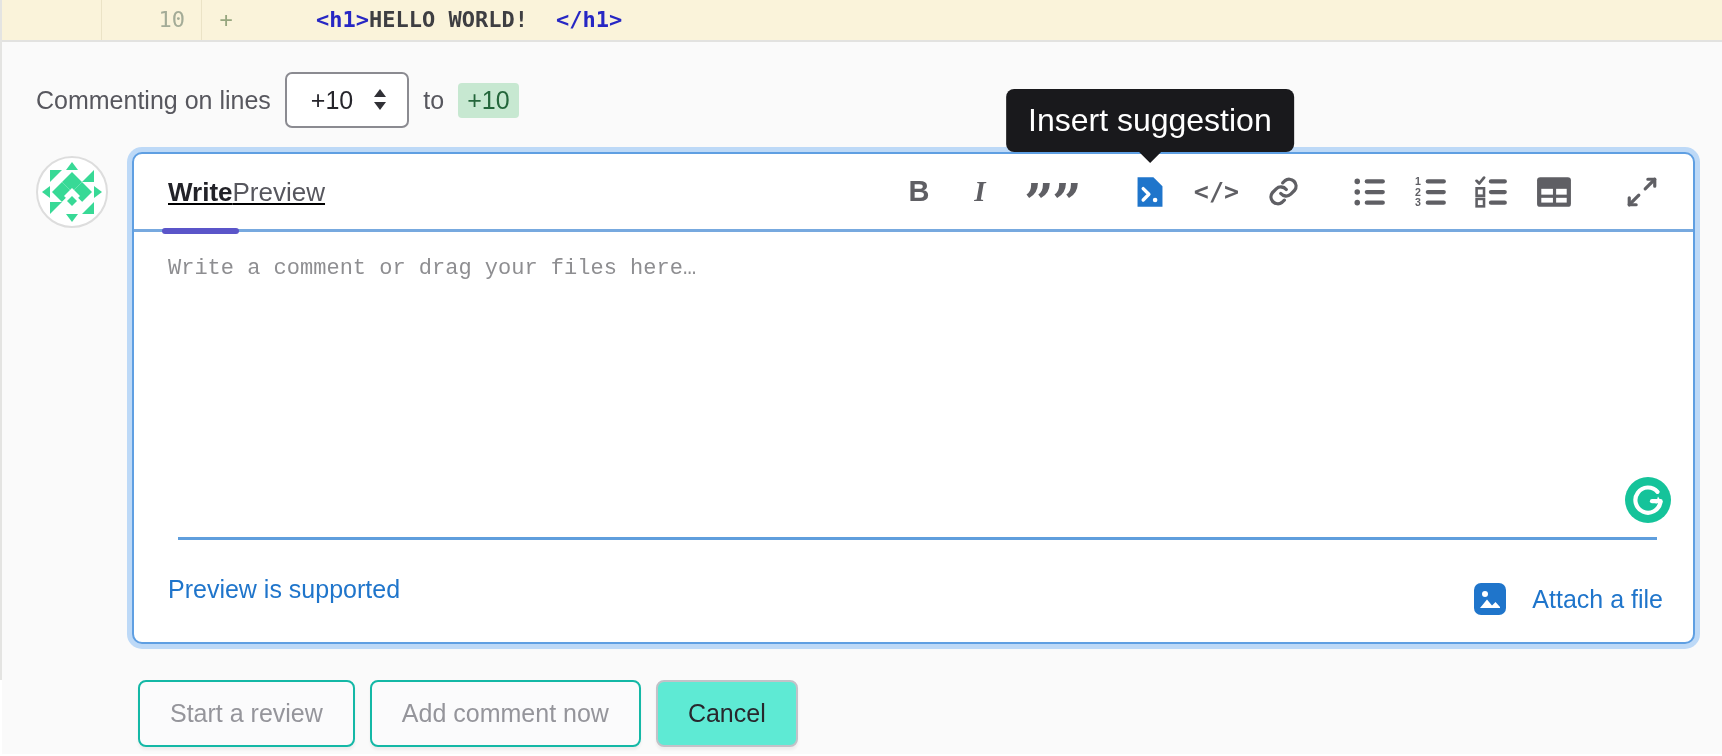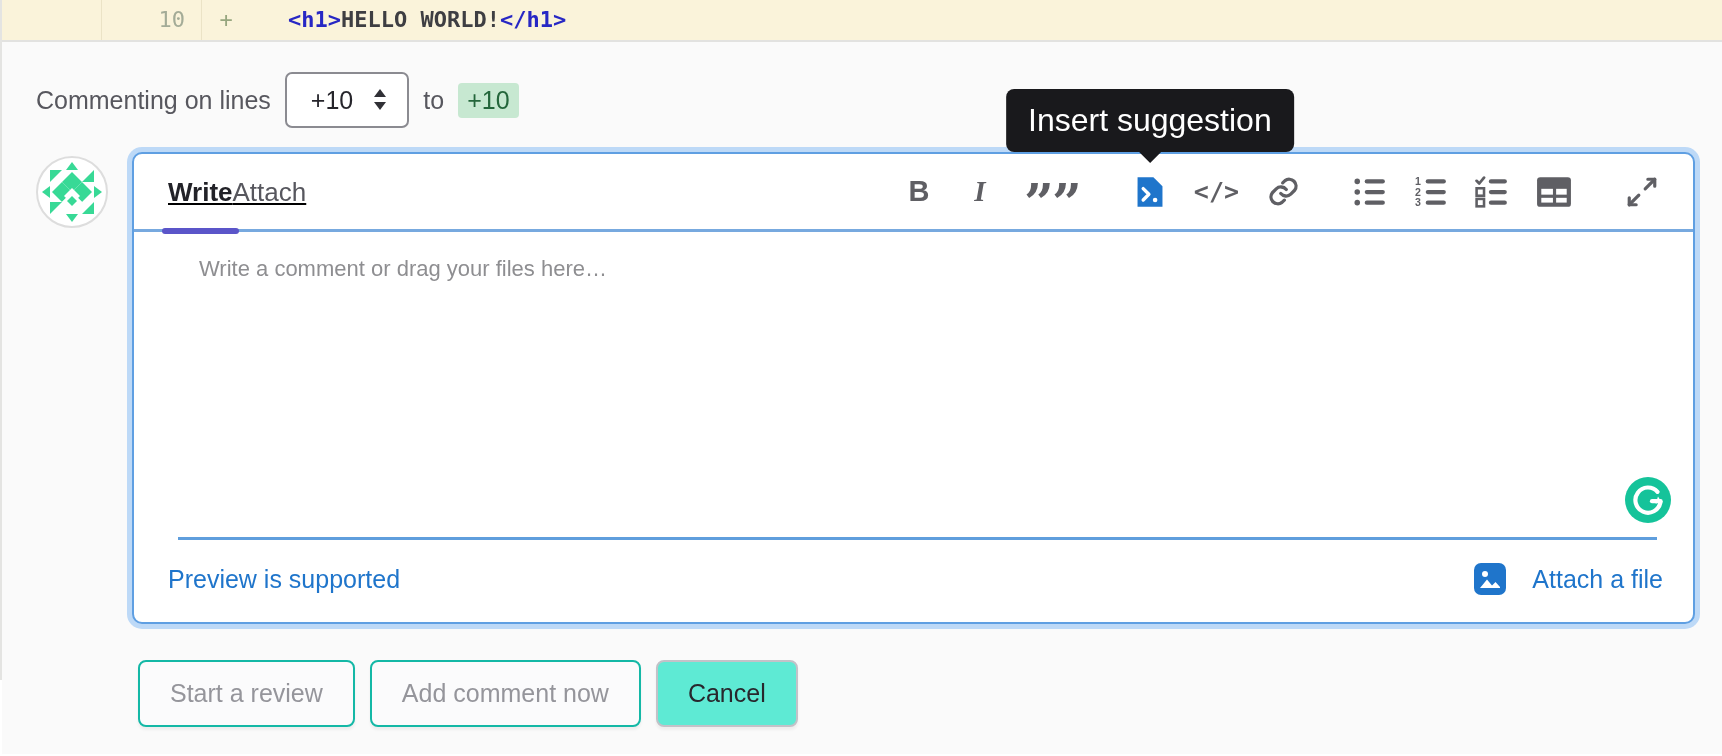--- a/index.html
+++ b/index.html
@@ -8,21 +8,21 @@
   .page { width:1722px; height:680px; border-left:2px solid #e4e4e2; }
 
   
   .diff-line { display:flex; height:40px; line-height:40px; background:#faf3da;
                font-family:"DejaVu Sans Mono", monospace; font-size:22px; }
   .cell-old  { width:100px; border-right:1px solid #ebe3c6; }
   .cell-new  { width:100px; border-right:1px solid #ebe3c6; text-align:right;
                padding-right:16px; color:#a3ab97; }
   .cell-sign { width:48px; text-align:center; color:#97a67f; }
   .cell-code { flex:1; padding-left:38px; color:#3e3e42; font-weight:bold; }
-  .tag { color:#2727c4; }
+  .tag { color:#2727c4;margin-left:28px; }
 
   
   .section { background:#fafafa; height:714px; border-top:2px solid #e2e2e0; position:relative; }
 
   .commenting { display:flex; align-items:center; padding:30px 0 0 34px;
                 font-size:25px; color:#57575e; }
   .commenting .lbl { margin-right:14px; }
   .line-select { display:inline-flex; align-items:center; gap:16px; background:#fff;
                  border:2px solid #8b8b91; border-radius:7px; height:56px;
                  padding:0 16px 0 24px; color:#26252b; font-size:25px; cursor:pointer; }
@@ -58,31 +58,31 @@
   
   .tooltip { position:absolute; bottom:calc(100% + 20px); left:50%; transform:translateX(-50%);
              background:#19191c; color:#fff; font-size:32px; padding:13px 22px;
              border-radius:8px; white-space:nowrap; z-index:5; }
   .tooltip::after { content:""; position:absolute; top:100%; left:50%; margin-left:-11px;
              border:11px solid transparent; border-top-color:#19191c; border-bottom-width:0; }
 
   
   .editor-body { position:relative; height:305px; padding:24px 34px 0; }
   .editor-body textarea { width:100%; height:92%; border:none; outline:none; resize:none;
-             font-family:Liberation Sans, sans-serif; font-size:22px; color:#28272d;
-             background:transparent;margin-left:31px; }
+             font-family:Liberation Mono, monospace; font-size:22px; color:#28272d;
+             background:transparent; }
   .editor-body textarea::placeholder { color:#8e8e91; }
   .grammarly { position:absolute; right:22px; bottom:14px; width:46px; height:46px; cursor:pointer; }
 
   .editor-divider { height:3px; background:#5f9edd; margin:0 36px 0 44px; }
 
   .editor-footer { display:flex; justify-content:space-between; align-items:center;
                    padding:22px 30px 26px 34px; font-size:25px; }
   .md-link { color:#1f75cb; cursor:pointer; }
-  .attach-link { display:flex; align-items:center; gap:25px; color:#1f75cb; cursor:pointer; }
+  .attach-link { display:flex; align-items:center; gap:25px; color:#1f75cb; cursor:pointer;margin-top:20px; }
 
   
   .actions { display:flex; gap:15px; margin:36px 0 0 136px; }
   .btn { font-size:25px; height:67px; padding:0 30px; border-radius:8px;
          border:2px solid #14b8a6; background:#fbfbfc; color:#95959b;
          box-shadow:0 3px 3px rgba(0,0,0,0.05); cursor:pointer;
          font-family:"Liberation Sans", sans-serif; }
   .btn.cancel { background:#5eead4; border-color:#c2c2c8; color:#28272d; }
 </style>
 </head>
@@ -140,21 +140,21 @@
       </svg>
 
       <div class="editor">
 
         <div class="editor-header">
           <div class="tabs">
             <div class="tab active">
               <span>Write</span>
               <span class="tab-underline"></span>
             </div>
-            <div class="tab">Attach</div>
+            <div class="tab">Preview</div>
           </div>
 
           <div class="toolbar">
             <div class="icon-btn">
               <span class="glyph-b">B</span>
             </div>
             <div class="icon-btn">
               <span class="glyph-i">I</span>
             </div>
             <div class="icon-btn">

